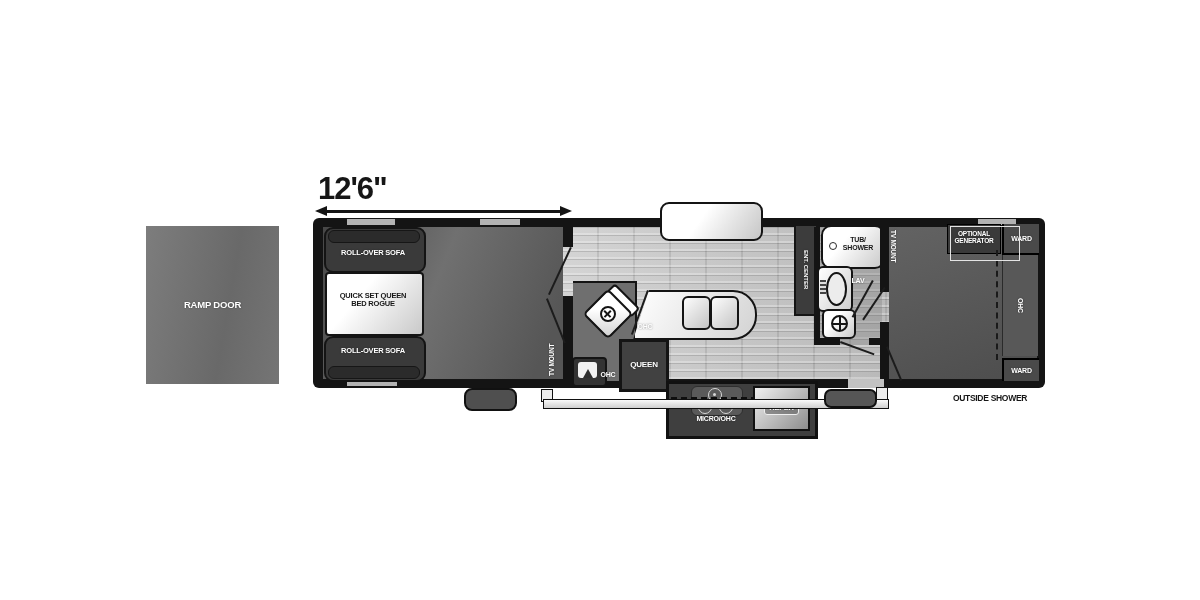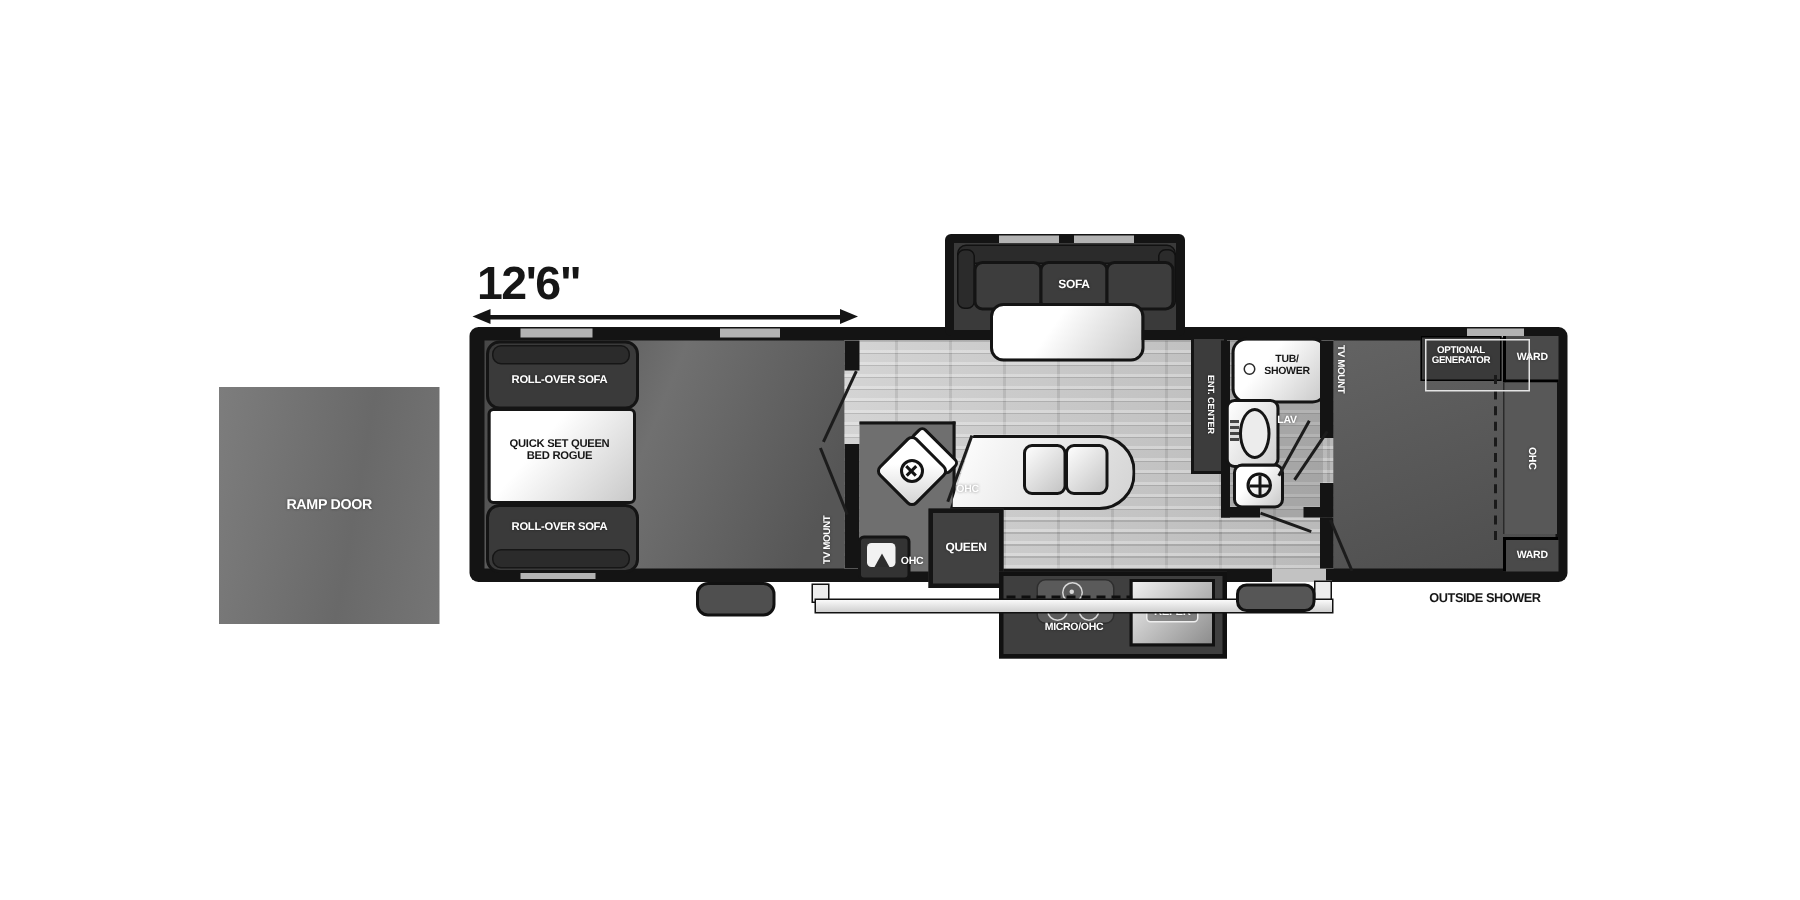--- a/index.html
+++ b/index.html
@@ -27,21 +27,21 @@
 
 <div class="canvas">
 
   <div class="lbl-dark" style="left:318px;top:172px;width:120px;text-align:left;font-size:31px;font-weight:800;letter-spacing:-1px;">12'6"</div>
   <div class="abs" style="left:315px;top:205px;width:257px;height:12px;">
     <div class="abs" style="left:8px;top:5px;width:241px;height:2.5px;background:#141414;"></div>
     <div class="abs" style="left:0;top:1px;width:0;height:0;border-top:5px solid transparent;border-bottom:5px solid transparent;border-right:12px solid #141414;"></div>
     <div class="abs" style="right:0;top:1px;width:0;height:0;border-top:5px solid transparent;border-bottom:5px solid transparent;border-left:12px solid #141414;"></div>
   </div>
 
-  <div class="abs flexc" style="left:146px;top:226px;width:147px;height:158px;background:linear-gradient(100deg,#7d7d7d,#696969 60%,#757575);margin-top:32px;">
+  <div class="abs flexc" style="left:146px;top:226px;width:133px;height:158px;background:linear-gradient(100deg,#7d7d7d,#696969 60%,#757575);">
     <span class="lbl" style="position:static;font-size:9.5px;">RAMP DOOR</span>
   </div>
 
   <div class="abs" style="left:313px;top:218px;width:732px;height:170px;background:#141414;border-radius:6px;"></div>
 
   <div class="abs" style="left:323px;top:227px;width:240px;height:152px;background:linear-gradient(112deg,#474747,#707070 45%,#565656 90%);"></div>
   <div class="abs" style="left:563px;top:227px;width:326px;height:152px;background-color:#c9c9c9;
               background-image:repeating-linear-gradient(0deg,rgba(255,255,255,.28) 0 2px,rgba(255,255,255,0) 2px 8px),
                                repeating-linear-gradient(0deg,rgba(0,0,0,0) 0 7px,rgba(0,0,0,.13) 7px 8px),
                                repeating-linear-gradient(90deg,rgba(0,0,0,0) 0 34px,rgba(0,0,0,.09) 34px 36px),
@@ -99,33 +99,20 @@
     <span class="lbl" style="position:static;font-size:8px;">QUEEN</span>
   </div>
 
   <div class="darkbox" style="left:572px;top:357px;width:31px;height:26px;background:#333;border-radius:4px;">
     <div class="abs" style="left:4px;top:3px;width:19px;height:16px;background:#f2f2f2;border-radius:3px;">
       <div class="abs" style="left:4.5px;bottom:0;width:0;height:0;border-left:5px solid transparent;border-right:5px solid transparent;border-bottom:9px solid #2e2e2e;"></div>
     </div>
   </div>
   <div class="lbl" style="left:597px;top:371px;width:22px;font-size:7px;">OHC</div>
 
-  <div class="abs" style="left:630px;top:156px;width:160px;height:68px;background:#141414;border-radius:4px;">
-    <div class="abs" style="left:6px;top:6px;width:148px;height:58px;background:#3a3a3a;"></div>
-    <div class="win" style="left:36px;top:1px;width:40px;height:5px;"></div>
-    <div class="win" style="left:86px;top:1px;width:40px;height:5px;"></div>
-    <div class="abs" style="left:8px;top:7px;width:144px;height:11px;background:#2b2b2b;border:1.5px solid #111;border-radius:6px;"></div>
-    <div class="abs" style="left:8px;top:10px;width:10px;height:38px;background:#2b2b2b;border:1.5px solid #111;border-radius:5px;"></div>
-    <div class="abs" style="left:142px;top:10px;width:10px;height:38px;background:#2b2b2b;border:1.5px solid #111;border-radius:5px;"></div>
-    <div class="darkbox" style="left:19px;top:18px;width:42px;height:29px;background:#3d3d3d;border-radius:6px;"></div>
-    <div class="darkbox flexc" style="left:63px;top:18px;width:42px;height:29px;background:#3d3d3d;border-radius:6px;">
-      <span class="lbl" style="position:static;font-size:8px;">SOFA</span>
-    </div>
-    <div class="darkbox" style="left:107px;top:18px;width:42px;height:29px;background:#3d3d3d;border-radius:6px;"></div>
-  </div>
   <div class="abs" style="left:660px;top:202px;width:99px;height:35px;background:linear-gradient(125deg,#ffffff 40%,#c6c6c6);border:2px solid #141414;border-radius:9px;z-index:5;"></div>
 
   <div class="darkbox flexc" style="left:794px;top:224px;width:20px;height:88px;background:#3c3c3c;">
     <span class="lbl vtext" style="position:static;font-size:6px;letter-spacing:0;">ENT. CENTER</span>
   </div>
   <div class="wall" style="left:814px;top:227px;width:6px;height:118px;"></div>
 
   <div class="whitebox" style="left:821px;top:225px;width:60px;height:40px;border-radius:10px;">
     <div class="abs" style="left:6px;top:15px;width:6px;height:6px;border:1.5px solid #2a2a2a;border-radius:50%;"></div>
     <div class="lbl-dark" style="left:12px;top:9px;width:46px;font-size:7px;">

